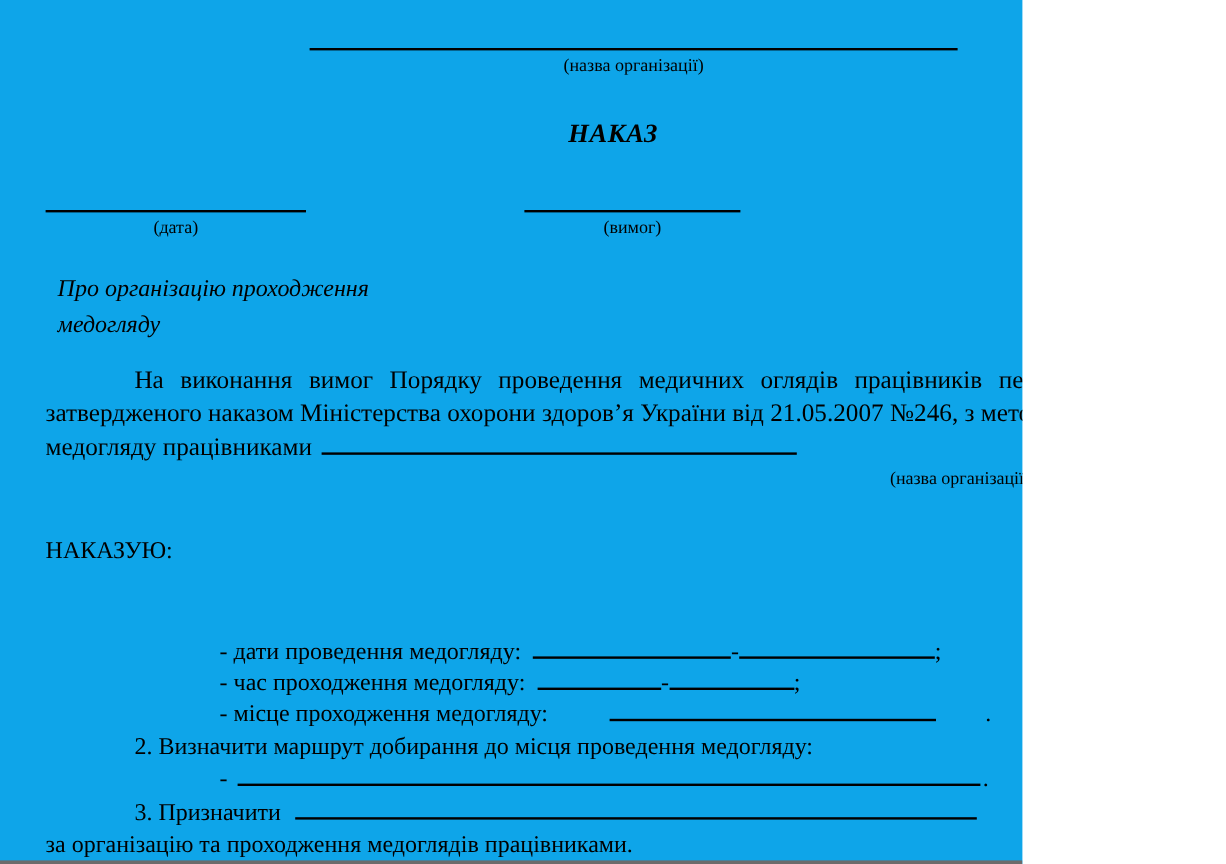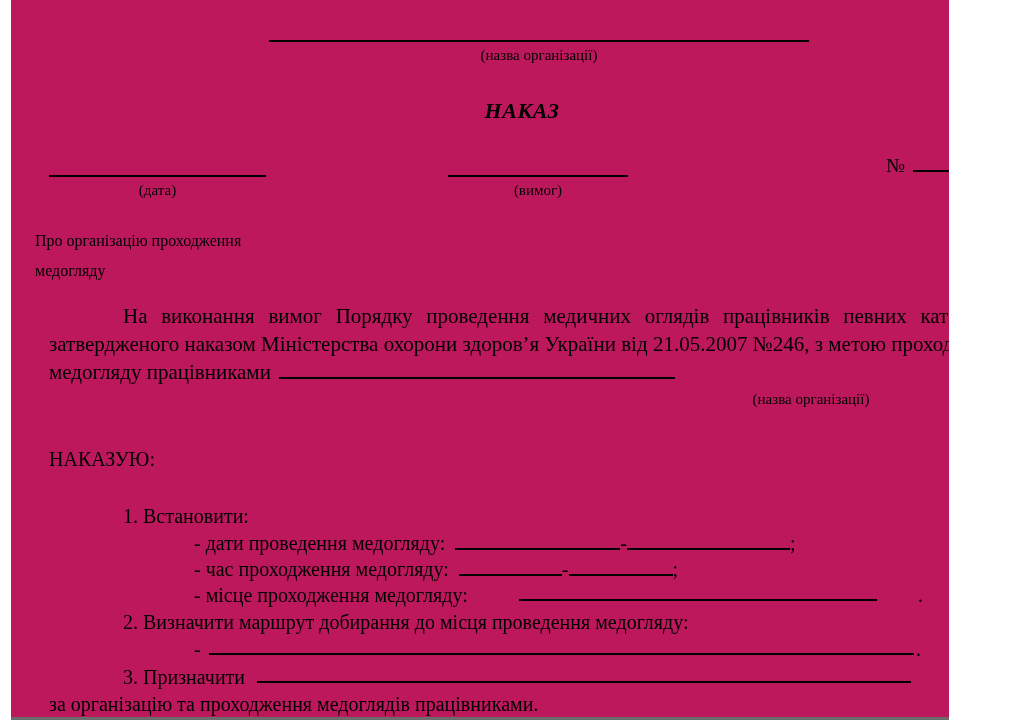--- a/index.html
+++ b/index.html
@@ -1,25 +1,24 @@
 <!DOCTYPE html>
 <html><head>
 <meta charset="utf-8">
 <style>
   * { margin: 0; padding: 0; box-sizing: border-box; }
   html, body { background: #ffffff; }
   .page {
     position: relative;
-    width: 938px;
+    width: 852px;
     height: 720px;
-    background: #be185d;
+    background: #0ea5e9;
     font-family: "Liberation Serif", "DejaVu Serif", serif;
     color: #000000;
     overflow: hidden;
-    margin-left: 11px;
   }
   .page-bottom-edge {
     position: absolute;
     left: 0; bottom: 0;
     width: 100%; height: 3px;
     background: #6b6b6b;
   }
   .abs { position: absolute; }
   .txt { font-size: 20px; line-height: 26px; white-space: nowrap; }
   .caption { font-size: 15px; line-height: 18px; text-align: center; }
@@ -35,21 +34,21 @@
   .doc-title     { left: 0; top: 98px; width: 1022px; text-align: center;
                    font-size: 22px; font-weight: bold; letter-spacing: 0.5px; font-style: italic; }
   
   .date-underline  { left: 38px;  top: 157px; width: 217px; height: 20px; border-bottom: 2px solid #000; }
   .date-caption    { left: 38px;  top: 181px; width: 217px; }
   .place-underline { left: 437px; top: 157px; width: 180px; height: 20px; border-bottom: 2px solid #000; }
   .place-caption   { left: 437px; top: 181px; width: 180px; }
   .number-row      { left: 875px; top: 152px; }
   .number-row .blank { width: 85px; margin-left: 8px; }
   
-  .subject { left: 24px; top: 226px; font-size: 16px; line-height: 30px; }
+  .subject { left: 48px; top: 226px; font-size: 20px; line-height: 30px; font-style: italic; }
   
   .intro {
     left: 38px; top: 302px; width: 960px;
     font-size: 21px; line-height: 28px;
     text-align: justify; text-indent: 74px;
     white-space: normal;
   }
   .intro .blank { width: 396px; margin-left: 8px; }
   .intro-caption { left: 600px; top: 390px; width: 400px; }
   
@@ -93,21 +92,20 @@
   <div class="abs subject">
     <div>Про організацію проходження</div>
     <div>медогляду</div>
   </div>
 
   <p class="abs intro"><span>На виконання вимог Порядку проведення медичних оглядів працівників певних категорій, затвердженого наказом Міністерства охорони здоров’я України від 21.05.2007 №246, з метою проходження медогляду працівниками</span><span class="blank"></span></p>
   <div class="abs caption intro-caption">(назва організації)</div>
 
   <div class="abs txt order-heading">НАКАЗУЮ:</div>
 
-  <div class="abs txt li-1">1. Встановити:</div>
 
   <div class="abs txt sub-a">
     <span>- дати проведення медогляду:</span><span class="blank b1"></span><span>-</span><span class="blank b2"></span><span>;</span>
   </div>
 
   <div class="abs txt sub-b">
     <span>- час проходження медогляду:</span><span class="blank b1"></span><span>-</span><span class="blank b2"></span><span>;</span>
   </div>
 
   <div class="abs txt sub-c">

